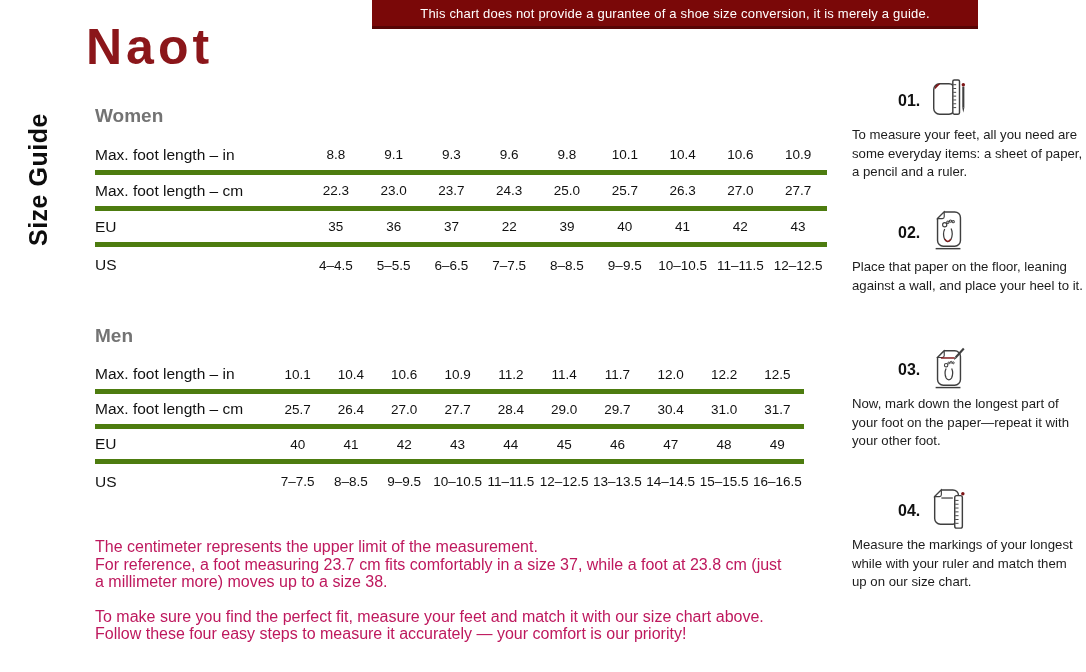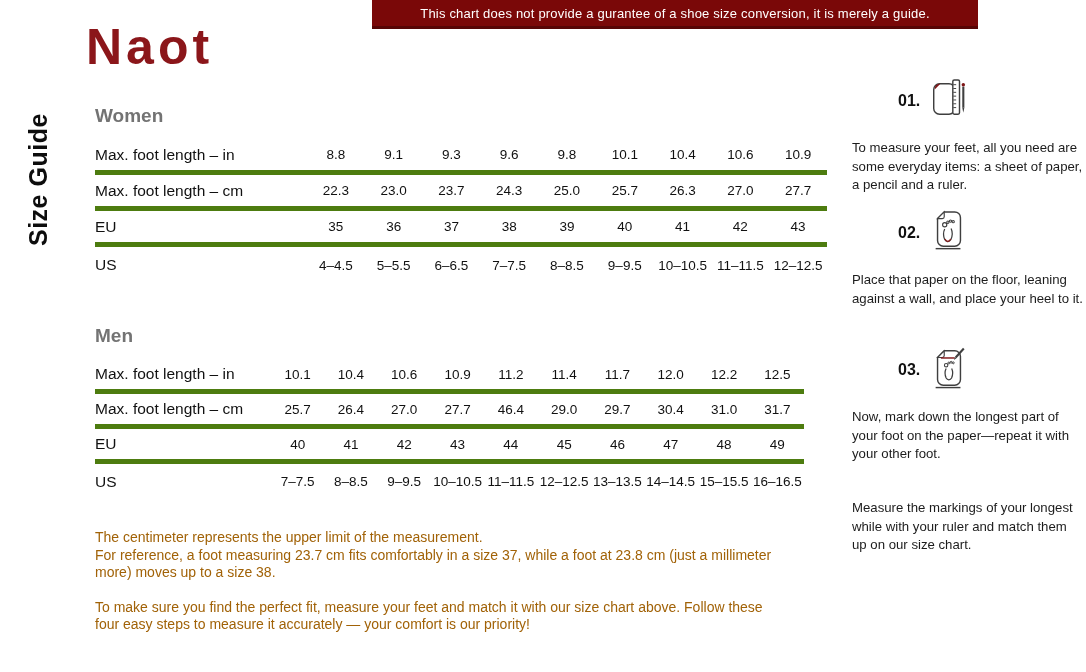--- a/index.html
+++ b/index.html
@@ -30,30 +30,30 @@
   .men-table { width:709px; }
   .trow { display:grid; align-items:center; }
   .women-table .trow { grid-template-columns:212px repeat(9, 1fr); height:36px; }
   .men-table .trow { grid-template-columns:176px repeat(10, 1fr); height:35px; }
   .trow.ruled { border-bottom:5px solid #4d7c0f; }
   .tlabel { font-size:15.5px; color:#111; }
   .tcell { font-size:13.5px; color:#111; text-align:center; white-space:nowrap; }
 
   .men-section { margin-top:40px; }
 
-  .notes { margin-top:30px; width:688px; font-size:14px; line-height:17.5px; color:#a16207; }
+  .notes { margin-top:39px; width:688px; font-size:16px; line-height:17.5px; color:#be185d; }
   .notes p + p { margin-top:17px; }
 
   
   .steps { position:absolute; left:852px; top:0; width:232px; }
   .step { position:absolute; left:0; width:232px; }
   .step-head { display:flex; align-items:center; gap:8px; margin-left:46px; }
   .step-number { font-size:16px; font-weight:bold; color:#111; }
   .step-icon { flex:0 0 auto; }
-  .step-text { margin-top:13px; font-size:13.2px; line-height:18.5px; color:#1c1c1c; }
+  .step-text { margin-top:0; font-size:13.2px; line-height:18.5px; color:#1c1c1c; }
   .step-01 { top:76px; } .step-02 { top:208px; } .step-03 { top:345px; } .step-04 { top:486px; }
 </style>
 </head>
 <body>
 
 <div class="page">
 
   <div class="banner">
     <span class="banner-text">This chart does not provide a gurantee of a shoe size conversion, it is merely a guide.</span>
   </div>
@@ -88,21 +88,21 @@
             <div class="tcell">25.7</div>
             <div class="tcell">26.3</div>
             <div class="tcell">27.0</div>
             <div class="tcell">27.7</div>
           </div>
           <div class="trow ruled">
             <div class="tlabel">EU</div>
             <div class="tcell">35</div>
             <div class="tcell">36</div>
             <div class="tcell">37</div>
-            <div class="tcell">38</div>
+            <div class="tcell">22</div>
             <div class="tcell">39</div>
             <div class="tcell">40</div>
             <div class="tcell">41</div>
             <div class="tcell">42</div>
             <div class="tcell">43</div>
           </div>
           <div class="trow">
             <div class="tlabel">US</div>
             <div class="tcell">4–4.5</div>
             <div class="tcell">5–5.5</div>
@@ -132,21 +132,21 @@
             <div class="tcell">12.0</div>
             <div class="tcell">12.2</div>
             <div class="tcell">12.5</div>
           </div>
           <div class="trow ruled">
             <div class="tlabel">Max. foot length – cm</div>
             <div class="tcell">25.7</div>
             <div class="tcell">26.4</div>
             <div class="tcell">27.0</div>
             <div class="tcell">27.7</div>
-            <div class="tcell">46.4</div>
+            <div class="tcell">28.4</div>
             <div class="tcell">29.0</div>
             <div class="tcell">29.7</div>
             <div class="tcell">30.4</div>
             <div class="tcell">31.0</div>
             <div class="tcell">31.7</div>
           </div>
           <div class="trow ruled">
             <div class="tlabel">EU</div>
             <div class="tcell">40</div>
             <div class="tcell">41</div>
@@ -245,17 +245,38 @@
             <circle cx="26.5" cy="18.6" r="1" stroke="#3f3f3f" stroke-width="1"></circle>
             <path d="M19,24.5 C17.5,27.5 17.5,31 19,34.5 C20.4,37 23.4,37 24.7,34.5 C26.2,31 26.2,27.5 24.8,24.5" stroke="#3f3f3f" stroke-width="1.3"></path>
             <line x1="8" y1="44.5" x2="34" y2="44.5" stroke="#3f3f3f" stroke-width="1.5"></line>
           </svg>
         </span>
       </div>
       <div class="step-text">Now, mark down the longest part of your foot on the paper—repeat it with your other foot.</div>
     </div>
 
     <div class="step step-04">
+      <div class="step-head">
+        <span class="step-number">04.</span>
+        <span class="step-icon">
+          <svg width="42" height="46" viewBox="0 0 44 48" fill="none">
+            <path d="M14,4 H26 A6,6 0 0 1 32,10 V34 A6,6 0 0 1 26,40 H13 A6,6 0 0 1 7,34 V11 Z" fill="#fff" stroke="#3f3f3f" stroke-width="1.5"></path>
+            <path d="M7,11 L14,4 L14,9 A2,2 0 0 1 12,11 Z" fill="#fff" stroke="#3f3f3f" stroke-width="1.2"></path>
+            <line x1="14" y1="12.5" x2="26" y2="12.5" stroke="#3f3f3f" stroke-width="1.3"></line>
+            <rect x="28" y="10" width="8" height="34" rx="2" fill="#fff" stroke="#3f3f3f" stroke-width="1.5"></rect>
+            <g stroke="#3f3f3f" stroke-width="1">
+              <line x1="28.5" y1="15" x2="32" y2="15"></line>
+                <line x1="28.5" y1="19" x2="32" y2="19"></line>
+              <line x1="28.5" y1="23" x2="32" y2="23"></line>
+                <line x1="28.5" y1="27" x2="32" y2="27"></line>
+              <line x1="28.5" y1="31" x2="32" y2="31"></line>
+                <line x1="28.5" y1="35" x2="32" y2="35"></line>
+              <line x1="28.5" y1="39" x2="32" y2="39"></line>
+            </g>
+            <circle cx="36.5" cy="8" r="1.8" fill="#7d1416"></circle>
+          </svg>
+        </span>
+      </div>
       <div class="step-text">Measure the markings of your longest while with your ruler and match them up on our size chart.</div>
     </div>
 
   </div>
 </div>
 
 </body></html>

